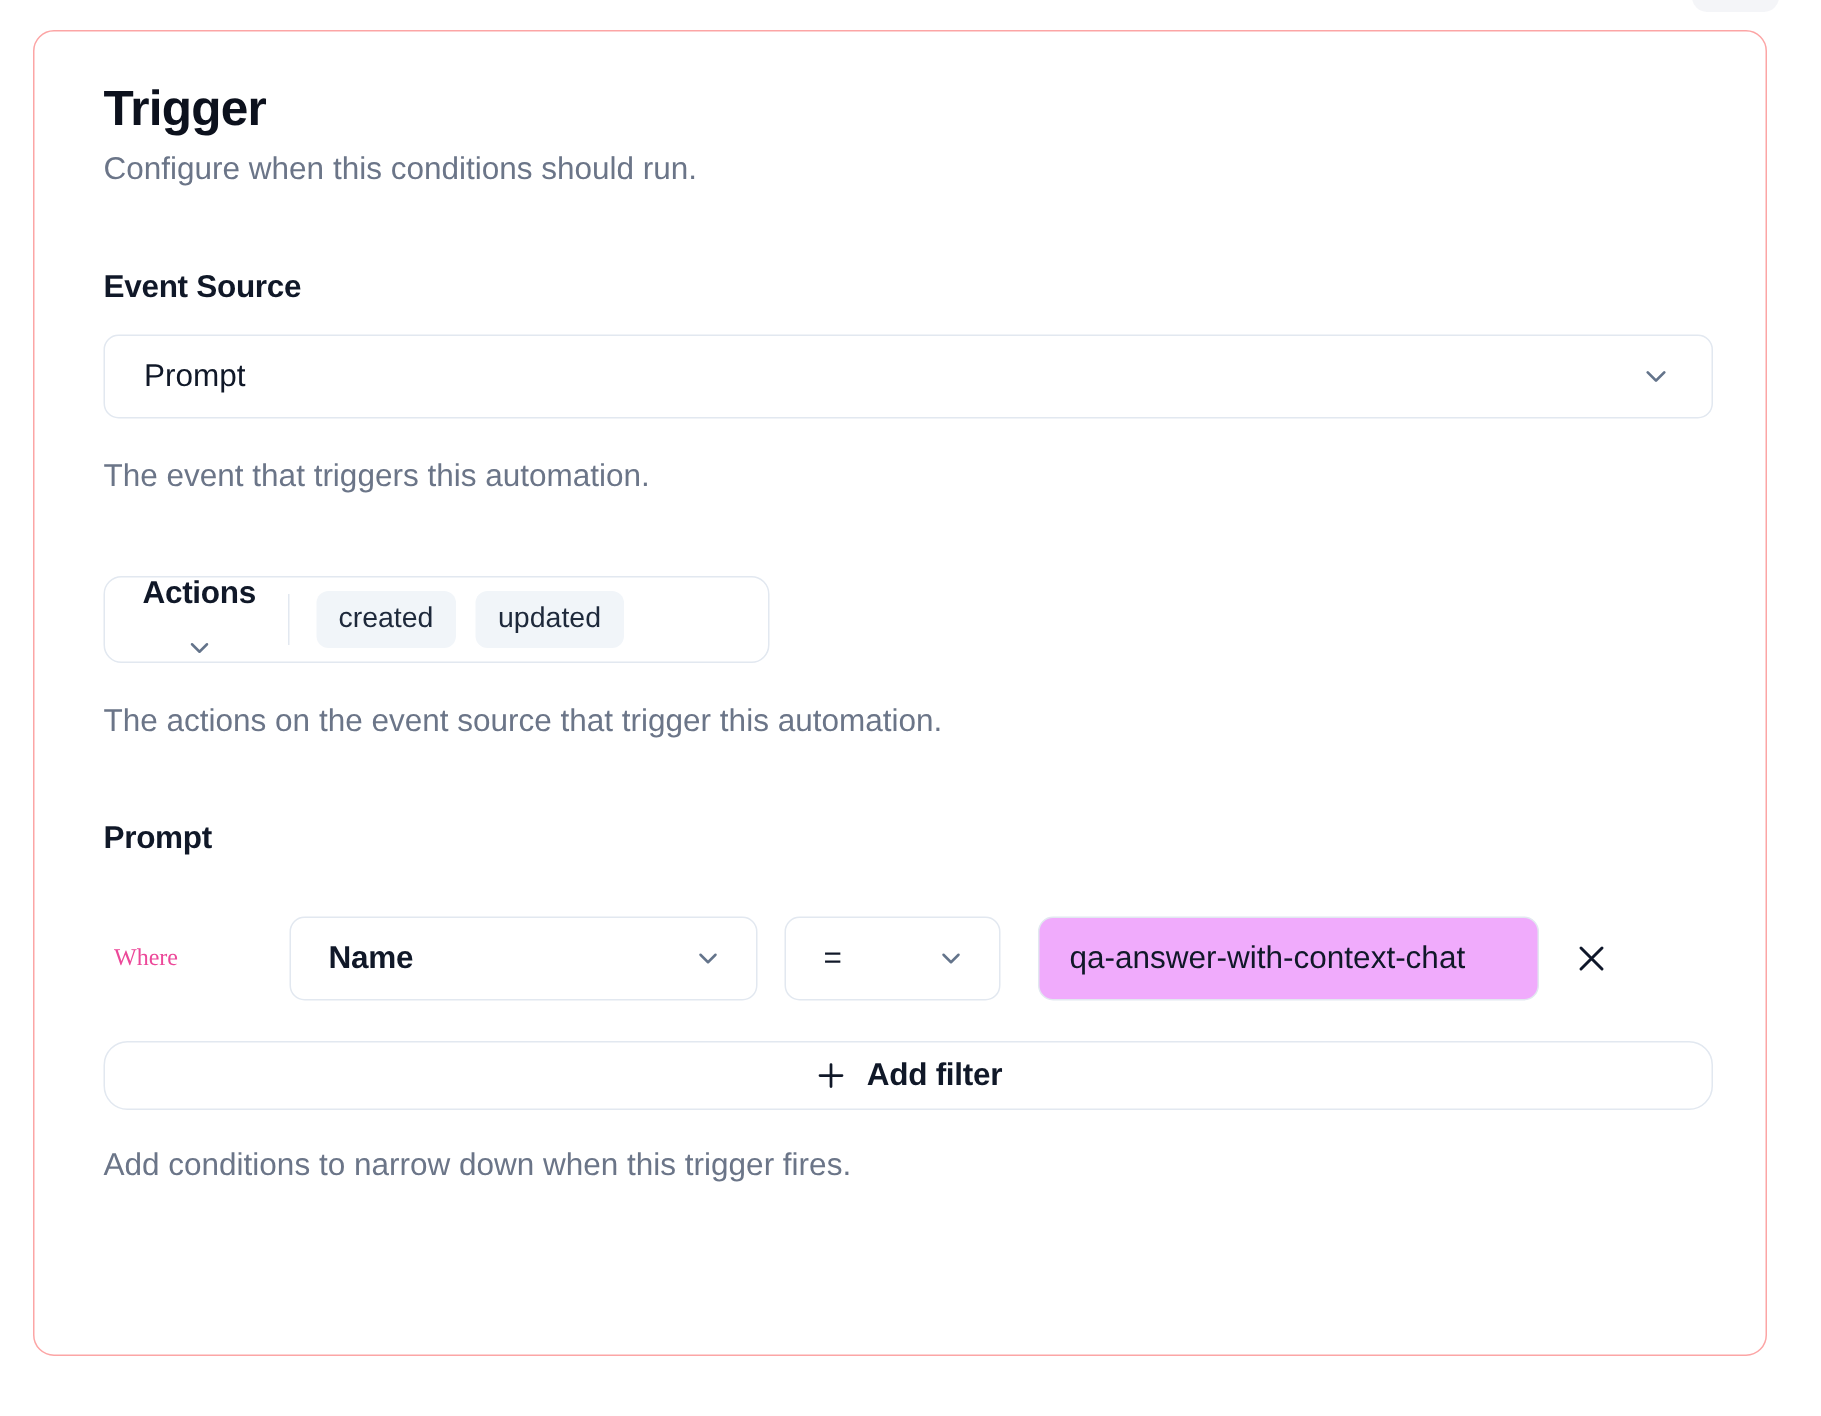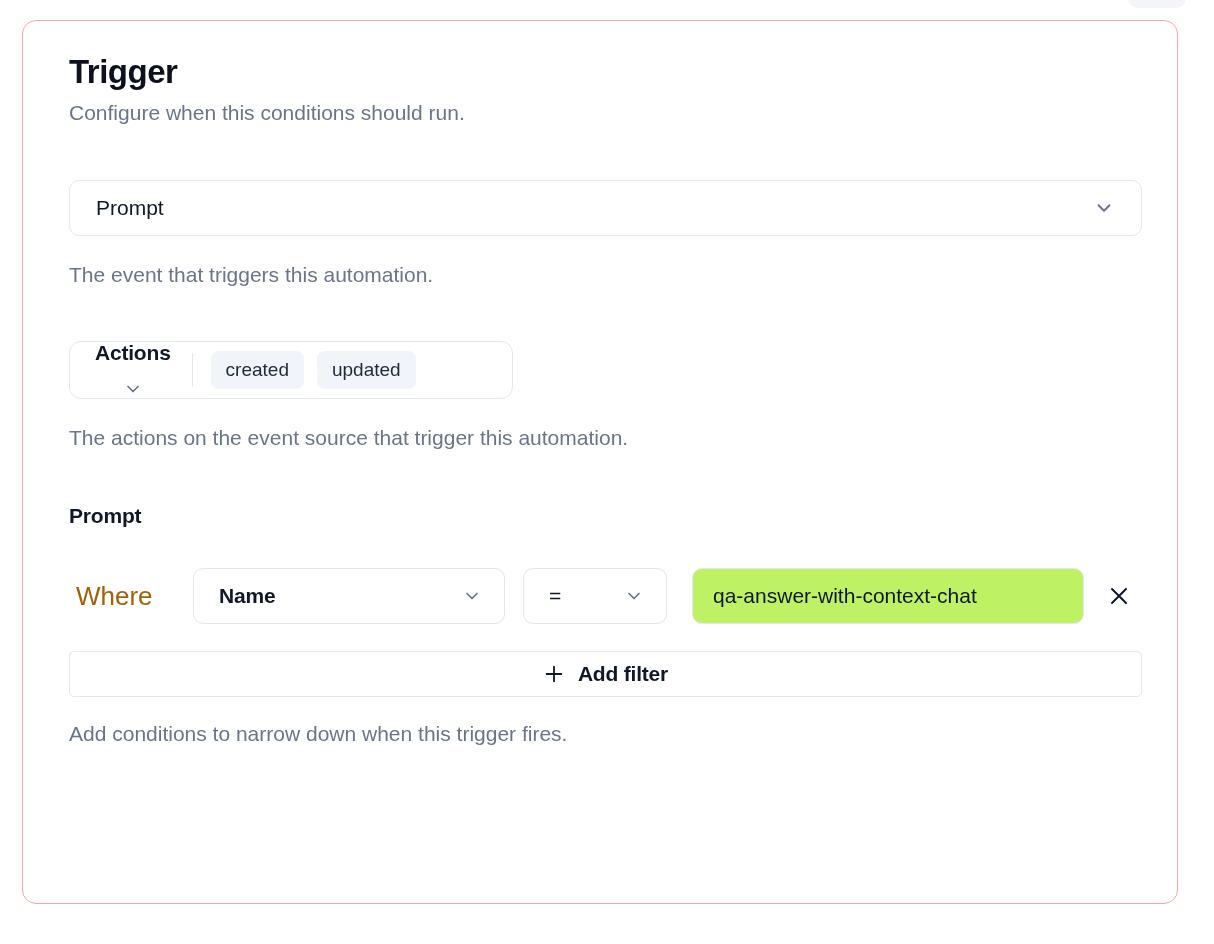--- a/index.html
+++ b/index.html
@@ -102,61 +102,62 @@
     white-space: nowrap;
   }
   
   .filter-row {
     margin-top: 40px;
     display: flex; align-items: center;
     height: 56px;
   }
   .where-label {
     width: 124px; flex: none;
-    font-size: 26px; color: #a16207;
+    font-size: 16px; color: #ec4899;
     padding-left: 7px;
+    font-family: Liberation Serif, serif;
   }
   .mini-select {
     height: 56px;
     border: 1px solid #e2e8f0;
     border-radius: 10px;
     background: #fff;
     display: flex; align-items: center;
     padding: 0 22px 0 25px;
     cursor: pointer;
     flex: none;
   }
   .field-select { width: 312px; margin-right: 18px; }
   .field-select .mini-value { font-size: 21px; font-weight: 700; color: #101828; letter-spacing: -0.2px; }
   .op-select { width: 144px; margin-right: 25px; }
   .op-select .mini-value { font-size: 21px; font-weight: 500; color: #101828; }
   .mini-select .spacer { flex: 1; }
   .value-input {
-    width: 392px; height: 56px; flex: none;
+    width: 334px; height: 56px; flex: none;
     border: 1px solid #e2e8f0;
     border-radius: 10px;
     padding: 0 20px;
     font-size: 21px;
     font-family: "Liberation Sans", "DejaVu Sans", sans-serif;
     color: #101828;
     outline: none;
-    background: #bef264;
+    background: #f0abfc;
   }
   .remove-btn {
     margin-left: 22px;
     width: 26px; height: 26px; flex: none;
     background: none; border: none; padding: 0;
     cursor: pointer;
     display: flex; align-items: center; justify-content: center;
   }
   .add-filter-btn {
     margin-top: 27px;
     width: 100%; height: 46px;
     border: 1px solid #e2e8f0;
-    border-radius: 5px;
+    border-radius: 16px;
     background: #fff;
     display: flex; align-items: center; justify-content: center;
     gap: 13px;
     cursor: pointer;
     font-family: "Liberation Sans", "DejaVu Sans", sans-serif;
   }
   .add-filter-btn .add-label {
     font-size: 21px; font-weight: 700; color: #101828;
     letter-spacing: -0.2px;
   }
@@ -166,20 +167,21 @@
 <body>
 
 <div class="top-artifact"></div>
 
 <div class="card">
 
   <h1 class="card-title">Trigger</h1>
   <div class="card-subtitle">Configure when this conditions should run.</div>
 
   <div class="field-group">
+    <div class="field-label">Event Source</div>
     <div class="select-box">
       <span class="select-value">Prompt</span>
       <span class="spacer"></span>
       <svg class="chev" width="22" height="22" viewBox="0 0 24 24" fill="none">
         <path d="M6 9l6 6 6-6" stroke="#64748b" stroke-width="2" stroke-linecap="round" stroke-linejoin="round"></path>
       </svg>
     </div>
     <div class="help-text">The event that triggers this automation.</div>
   </div>
 

